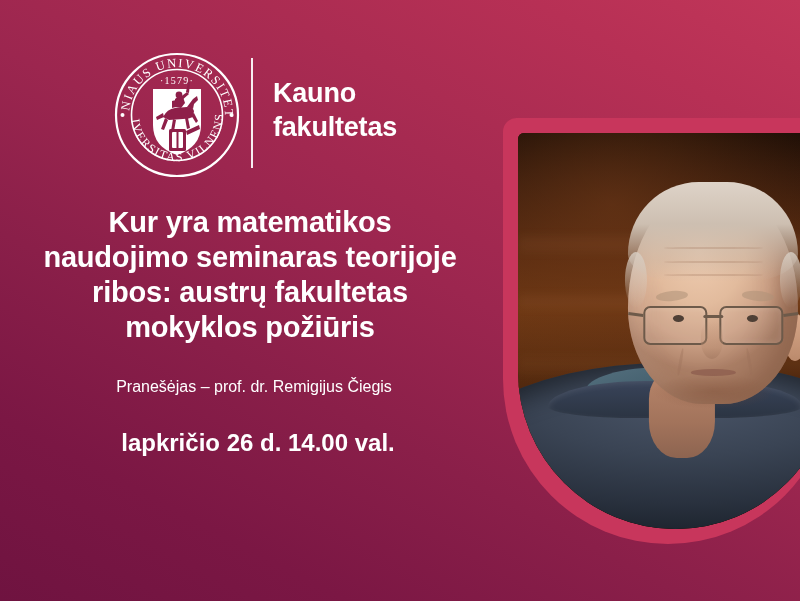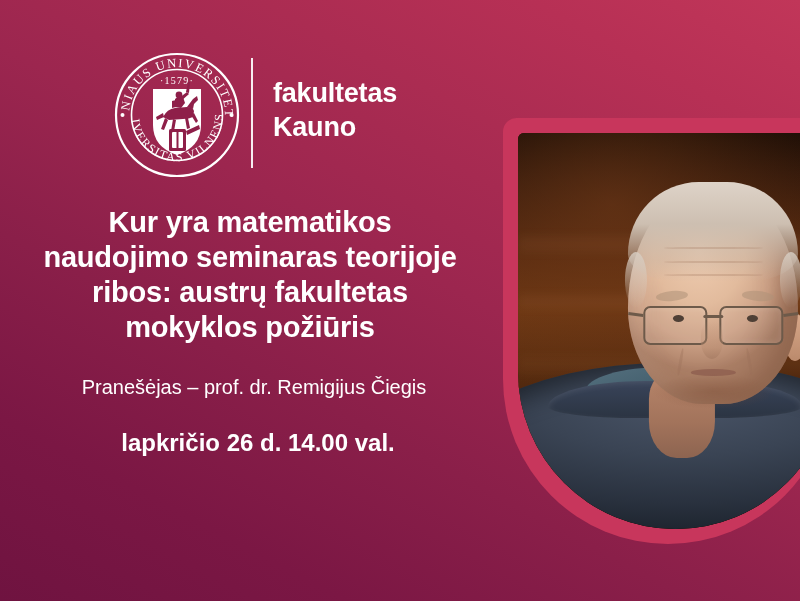--- a/index.html
+++ b/index.html
@@ -334,21 +334,21 @@
   }
   .talk-title {
     font-size: 29px;
     font-weight: bold;
     line-height: 35px;
     letter-spacing: -0.2px;
     margin: 0 0 26px 0;
     padding: 0 29px;
   }
   .speaker-line {
-    font-size: 20px;
+    font-size: 16px;
     font-weight: normal;
     line-height: 32px;
     margin: 0 0 24px 8px;
   }
   .datetime-line {
     font-size: 24px;
     font-weight: bold;
     line-height: 32px;
     margin: 0;
     padding-left: 16px;
@@ -411,22 +411,22 @@
         <rect x="59" y="81" width="11" height="16" rx="1" fill="#ffffff"></rect>
         <rect x="63.5" y="81" width="2" height="16" fill="#8e1f49"></rect>
         <path d="M 73,80 L 86,74 L 87,78 L 74,84 Z" fill="#8e1f49"></path>
       </g>
     </svg>
   </div>
 
   <div class="divider"></div>
 
   <div class="faculty">
+    <div>Kauno</div>
     <div>fakultetas</div>
-    <div>Kauno</div>
   </div>
 
   <div class="text-block">
 
     <h1 class="talk-title">
       <span>Kur yra matematikos</span><br>
       <span>naudojimo seminaras teorijoje</span><br>
       <span>ribos: austrų fakultetas</span><br>
       <span>mokyklos požiūris</span>
     </h1>

